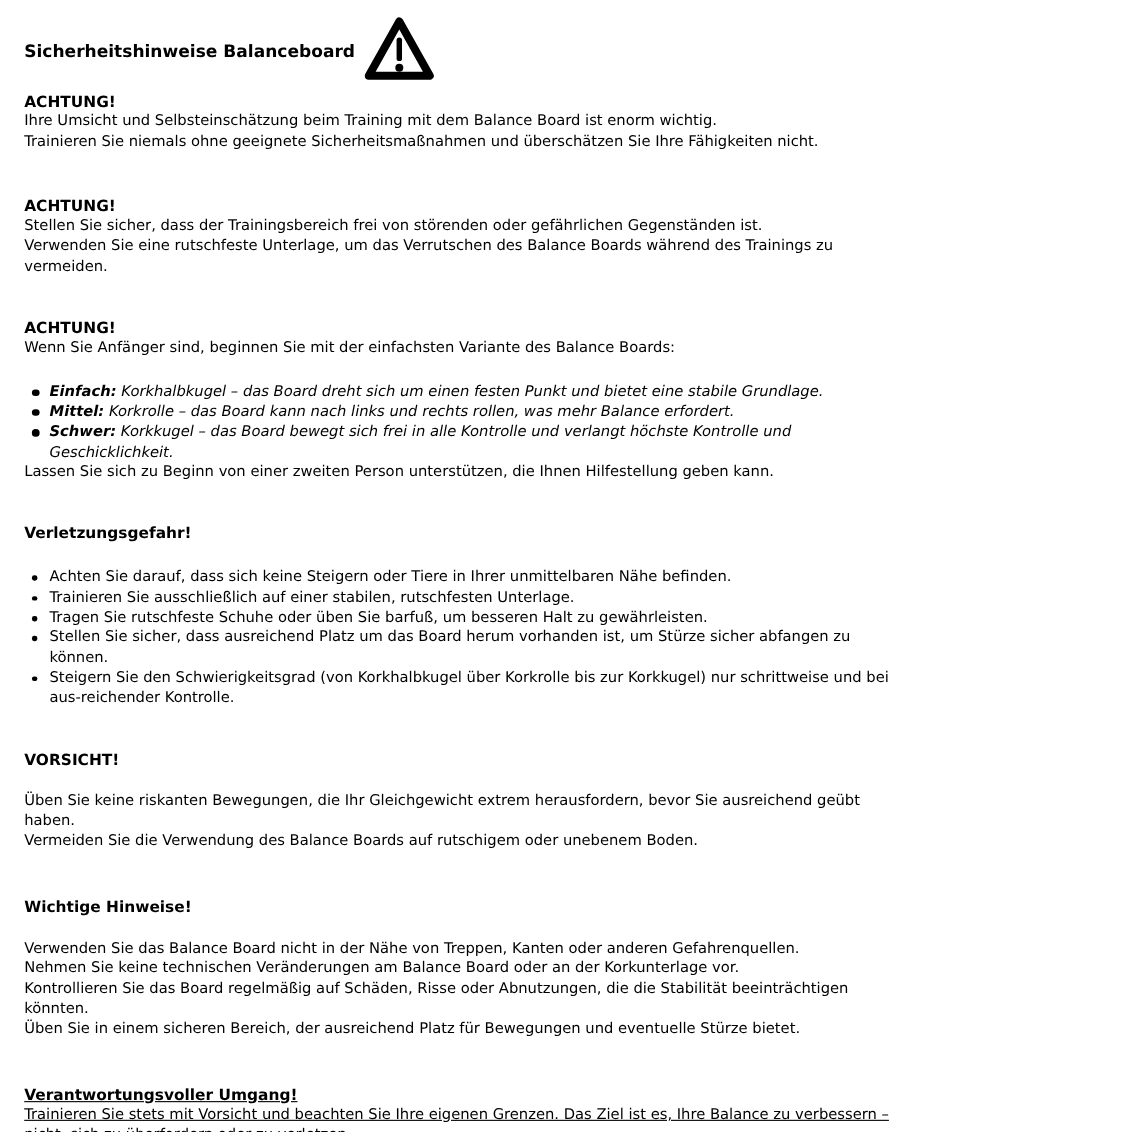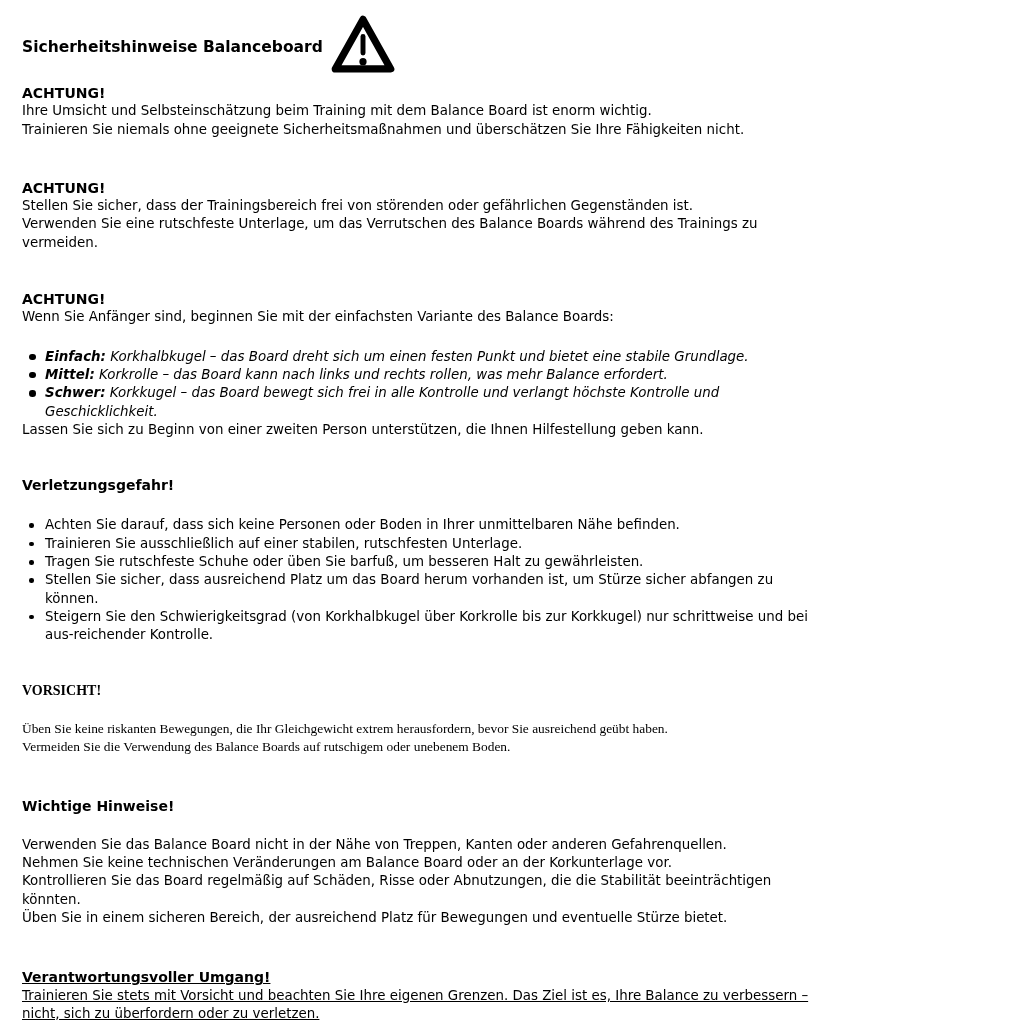--- a/index.html
+++ b/index.html
@@ -59,21 +59,21 @@
     font-weight: bold;
     line-height: 18.3px;
   }
   p.line { margin: 0; }
   .sec-attention-2 { margin-top: 40px; }
   .sec-attention-3 { margin-top: 38px; }
   .levels-list { margin-top: 21px; font-style: italic; }
   .outro-line { margin-top: 19px; }
   .sec-injury { margin-top: 37px; }
   .injury-list { margin-top: 22px; }
-  .sec-caution { margin-top: 37px; font-family: Liberation Serif, serif; }
+  .sec-caution { margin-top: 37px; }
   .sec-caution .para { margin-top: 20px; }
   .sec-important { margin-top: 41px; }
   .sec-important .para { margin-top: 20px; }
   .sec-responsible { margin-top: 41px; text-decoration: underline; }
   
   .bullet-row { display: flex; align-items: flex-start; }
   .bullet-marker {
     flex: 0 0 23px;
     display: flex;
     justify-content: flex-start;
@@ -148,21 +148,21 @@
     <p class="line outro-line">Lassen Sie sich zu Beginn von einer zweiten Person unterstützen, die Ihnen Hilfestellung geben kann.</p>
   </section>
 
   <section class="sec-injury">
     <h2 class="sec-heading">Verletzungsgefahr!</h2>
     <div class="injury-list">
       <div class="bullet-row">
         <span class="bullet-marker">
             <span class="dot"></span>
           </span>
-        <p class="bullet-text">Achten Sie darauf, dass sich keine Personen oder Boden in Ihrer unmittelbaren Nähe befinden.</p>
+        <p class="bullet-text">Achten Sie darauf, dass sich keine Steigern oder Tiere in Ihrer unmittelbaren Nähe befinden.</p>
       </div>
       <div class="bullet-row">
         <span class="bullet-marker">
             <span class="dot"></span>
           </span>
         <p class="bullet-text">Trainieren Sie ausschließlich auf einer stabilen, rutschfesten Unterlage.</p>
       </div>
       <div class="bullet-row">
         <span class="bullet-marker">
             <span class="dot"></span>

